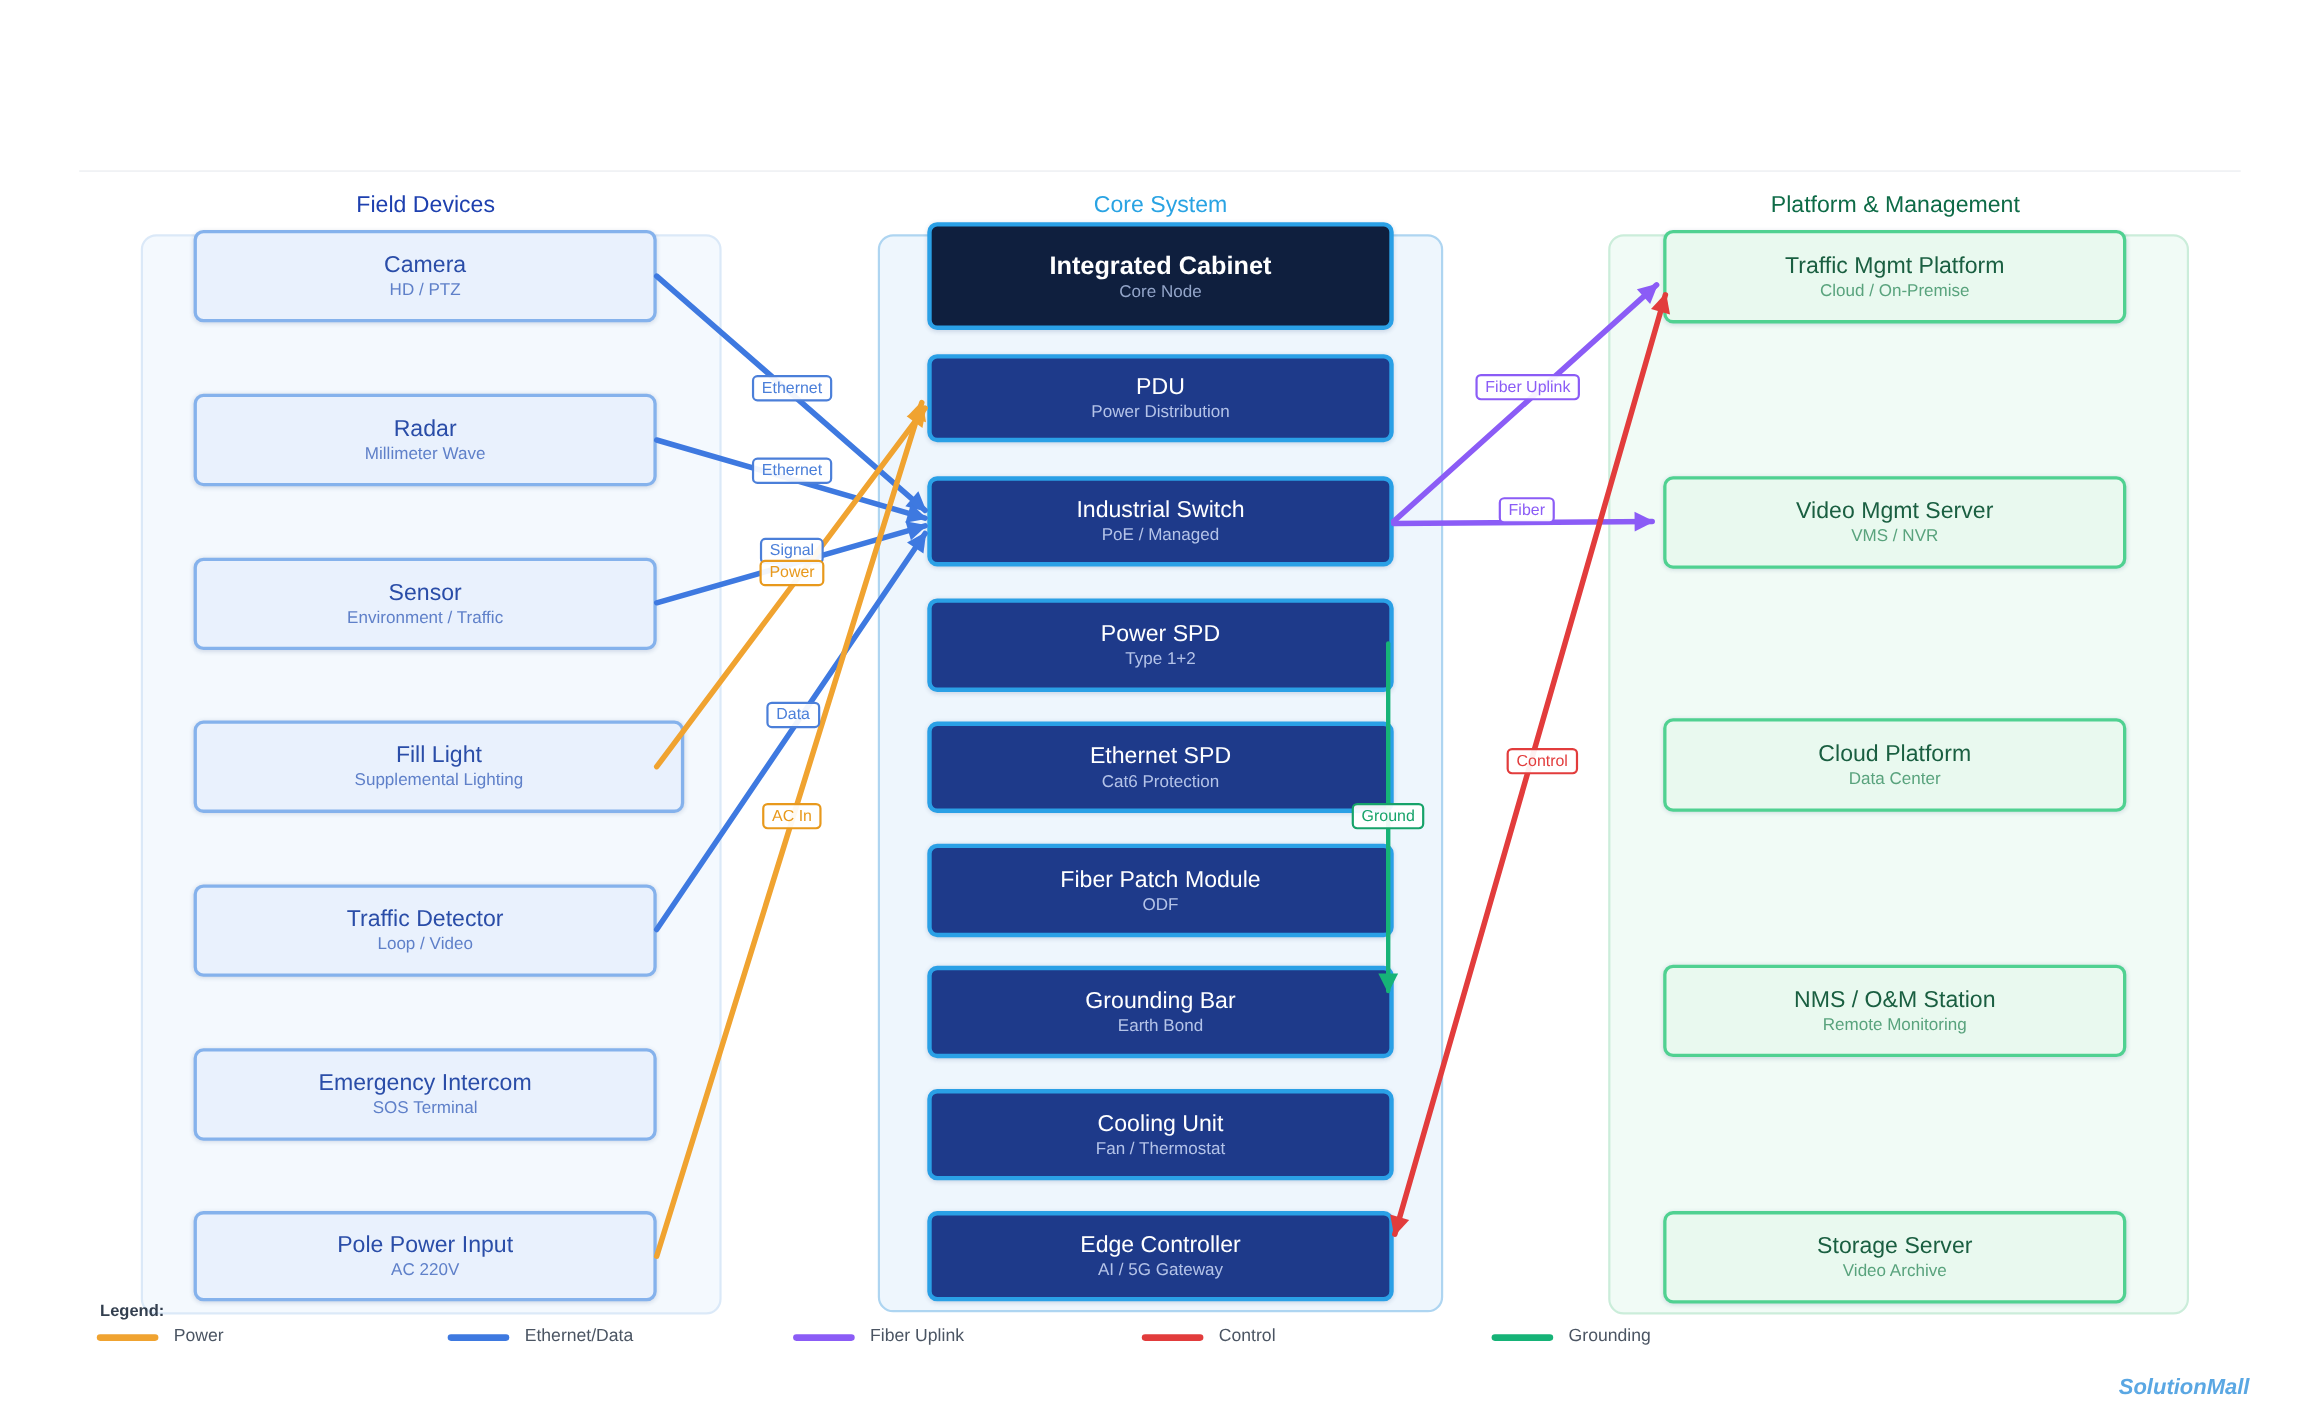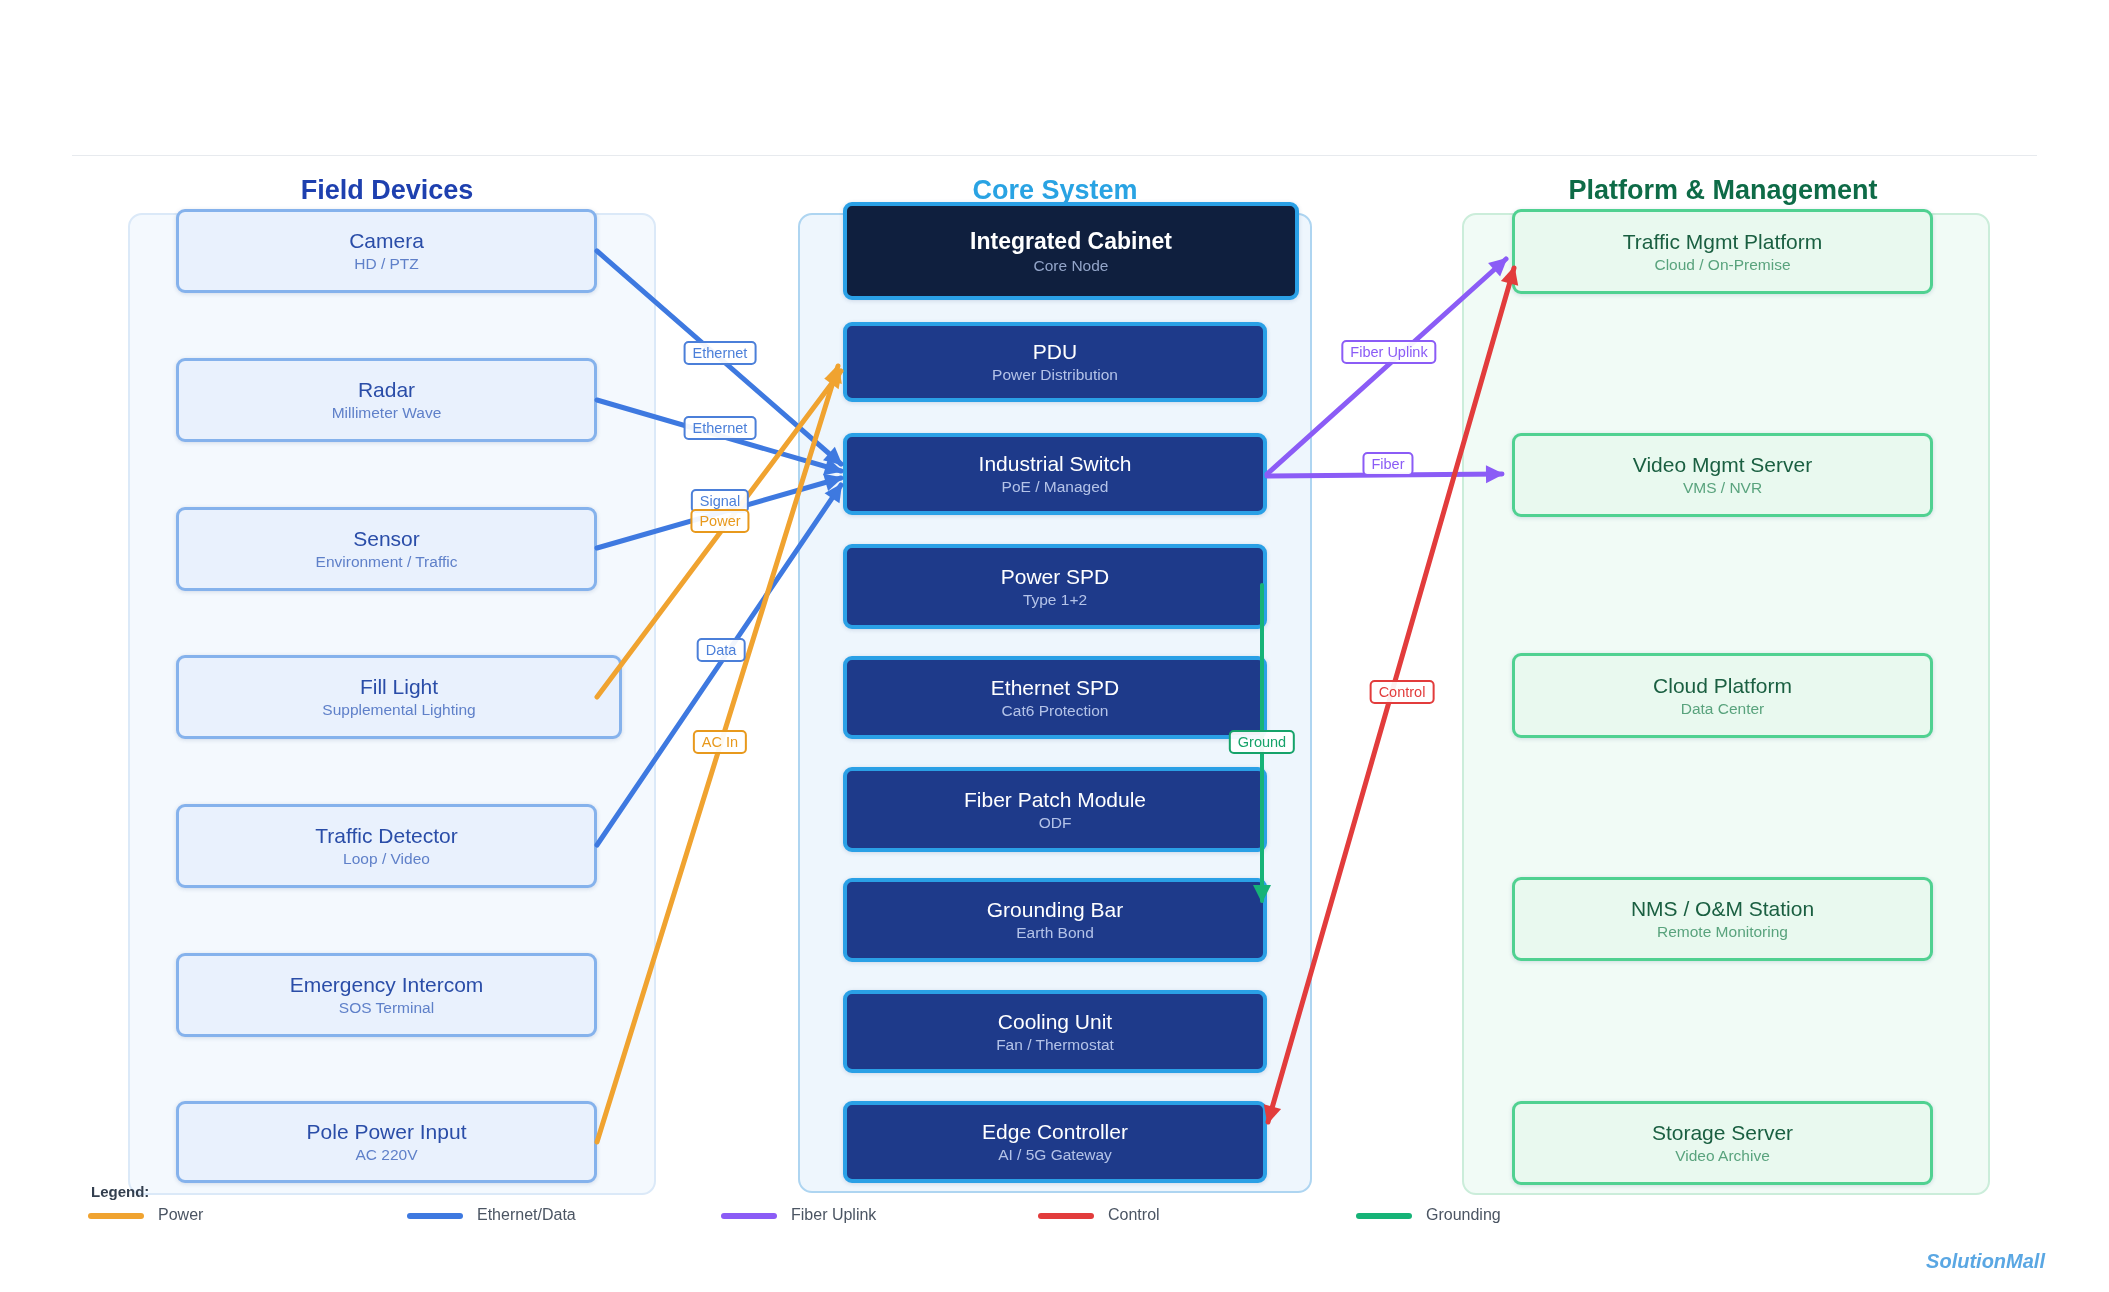--- a/index.html
+++ b/index.html
@@ -4,21 +4,21 @@
 <style>
   html,body{margin:0;padding:0;background:#ffffff;}
   body{width:2109px;height:1292px;position:relative;font-family:"Liberation Sans",sans-serif;overflow:hidden;}
   .canvas{position:absolute;inset:0;}
   .page-title{position:absolute;left:0;top:46px;width:100%;text-align:center;
     font-size:32px;font-weight:bold;color:#1b2b4e;letter-spacing:.3px;}
   .page-subtitle{position:absolute;left:0;top:112px;width:100%;text-align:center;
     font-size:17px;color:#707a87;}
   .divider{position:absolute;left:72px;right:72px;top:155px;border-top:1px solid #e7eaee;}
   .col-header{position:absolute;top:175px;transform:translateX(-50%);
-    font-size:27px;font-weight:bold;white-space:nowrap;}
+    font-size:21px;font-weight:normal;white-space:nowrap;}
   .container{position:absolute;border-radius:14px;border:2px solid;box-sizing:border-box;}
   .node{position:absolute;border-radius:9px;box-sizing:border-box;display:flex;flex-direction:column;
     align-items:center;justify-content:center;text-align:center;
     box-shadow:0 1px 4px rgba(30,60,120,.16);z-index:2;}
   .node .t{font-size:21px;}
   .node .s{font-size:15.5px;margin-top:2px;}
   .node-field{background:#e9f1fd;border:3px solid #85b2ec;}
   .node-field .t{color:#2a4da8;}
   .node-field .s{color:#5f80c9;}
   .node-core{background:#1e3a8a;border:4px solid #2aa0e6;}
@@ -78,21 +78,21 @@
         <div class="s">Loop / Video</div>
       </div>
       <div class="node node-field" style="left: 176px; top: 953px; width: 421px; height: 84px;">
         <div class="t">Emergency Intercom</div>
         <div class="s">SOS Terminal</div>
       </div>
       <div class="node node-field" style="left: 176px; top: 1101px; width: 421px; height: 82px;">
         <div class="t">Pole Power Input</div>
         <div class="s">AC 220V</div>
       </div>
-      <div class="node node-core-dark" style="left: 843px; top: 202px; width: 456px; height: 98px;">
+      <div class="node node-core-dark" style="left: 843px; top: 202px; width: 424px; height: 98px;">
         <div class="t">Integrated Cabinet</div>
         <div class="s">Core Node</div>
       </div>
       <div class="node node-core" style="left: 843px; top: 322px; width: 424px; height: 80px;">
         <div class="t">PDU</div>
         <div class="s">Power Distribution</div>
       </div>
       <div class="node node-core" style="left: 843px; top: 433px; width: 424px; height: 82px;">
         <div class="t">Industrial Switch</div>
         <div class="s">PoE / Managed</div>

